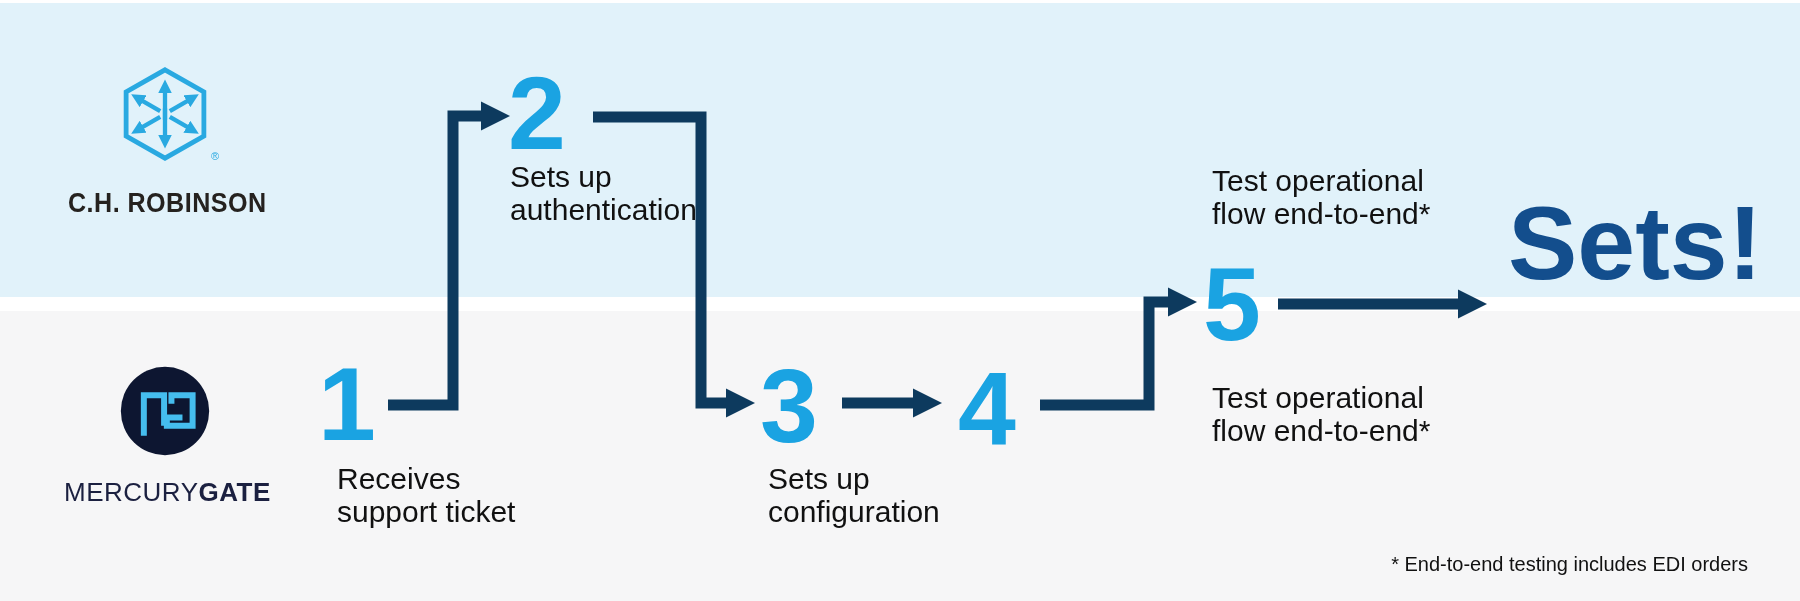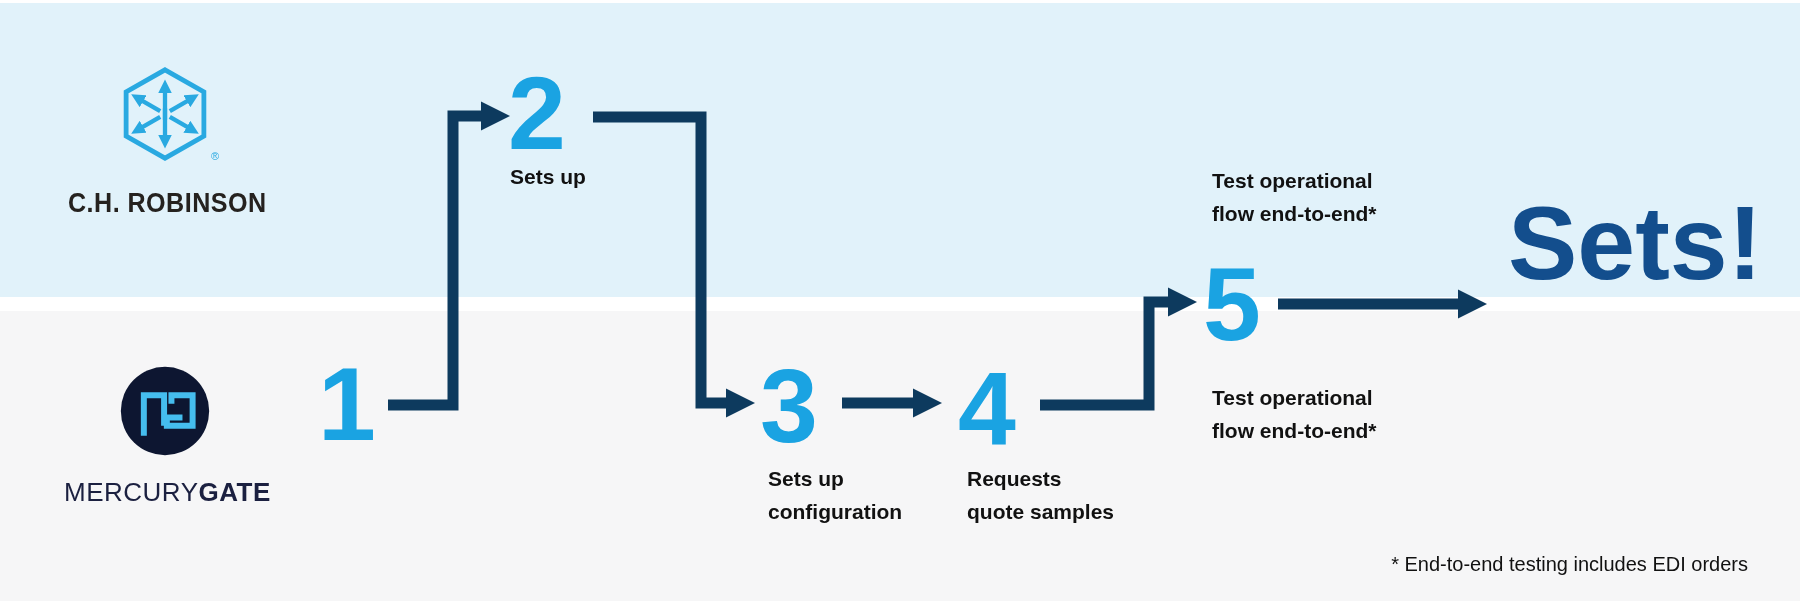--- a/index.html
+++ b/index.html
@@ -28,21 +28,21 @@
   .mg-wordmark .bold{font-weight:700;}
 
   
   .arrows{left:0;top:0;width:1800px;height:601px;pointer-events:none;}
   .arrows path{fill:none;stroke:var(--arrow,#0d3a5e);stroke-width:11;}
   .step-number{
     color:var(--step_number,#1aa3e2);font-size:104px;font-weight:700;line-height:104px;
     white-space:nowrap;
   }
   .step-label{
-    color:var(--label_text,#111111);font-size:21px;font-weight:700;line-height:33px;
+    color:var(--label_text,#111111);font-size:30px;font-weight:400;line-height:33px;
     white-space:nowrap;
   }
   .n1{left:318px;top:352px;}
   .n2{left:508px;top:61px;}
   .n3{left:760px;top:354px;}
   .n4{left:958px;top:357px;}
   .n5{left:1203px;top:252px;}
   .l1{left:337px;top:462px;}
   .l2{left:510px;top:160px;}
   .l3{left:768px;top:462px;}
@@ -109,30 +109,31 @@
     <path d="M1040 405 H1149 V302 H1169" marker-end="url(#ah)"></path>
     <path d="M1278 304 H1459" marker-end="url(#ah)"></path>
   </svg>
 
   <div class="abs step-number n1">1</div>
   <div class="abs step-number n2">2</div>
   <div class="abs step-number n3">3</div>
   <div class="abs step-number n4">4</div>
   <div class="abs step-number n5">5</div>
 
+  <div class="abs step-label l1">
+    <div>Receives</div>
+    <div>support ticket</div>
+  </div>
   <div class="abs step-label l2">
     <div>Sets up</div>
+    <div>authentication</div>
   </div>
   <div class="abs step-label l3">
     <div>Sets up</div>
     <div>configuration</div>
-  </div>
-  <div class="abs step-label l4">
-    <div>Requests</div>
-    <div>quote samples</div>
   </div>
   <div class="abs step-label l5top">
     <div>Test operational</div>
     <div>flow end-to-end*</div>
   </div>
   <div class="abs step-label l5bottom">
     <div>Test operational</div>
     <div>flow end-to-end*</div>
   </div>
 

